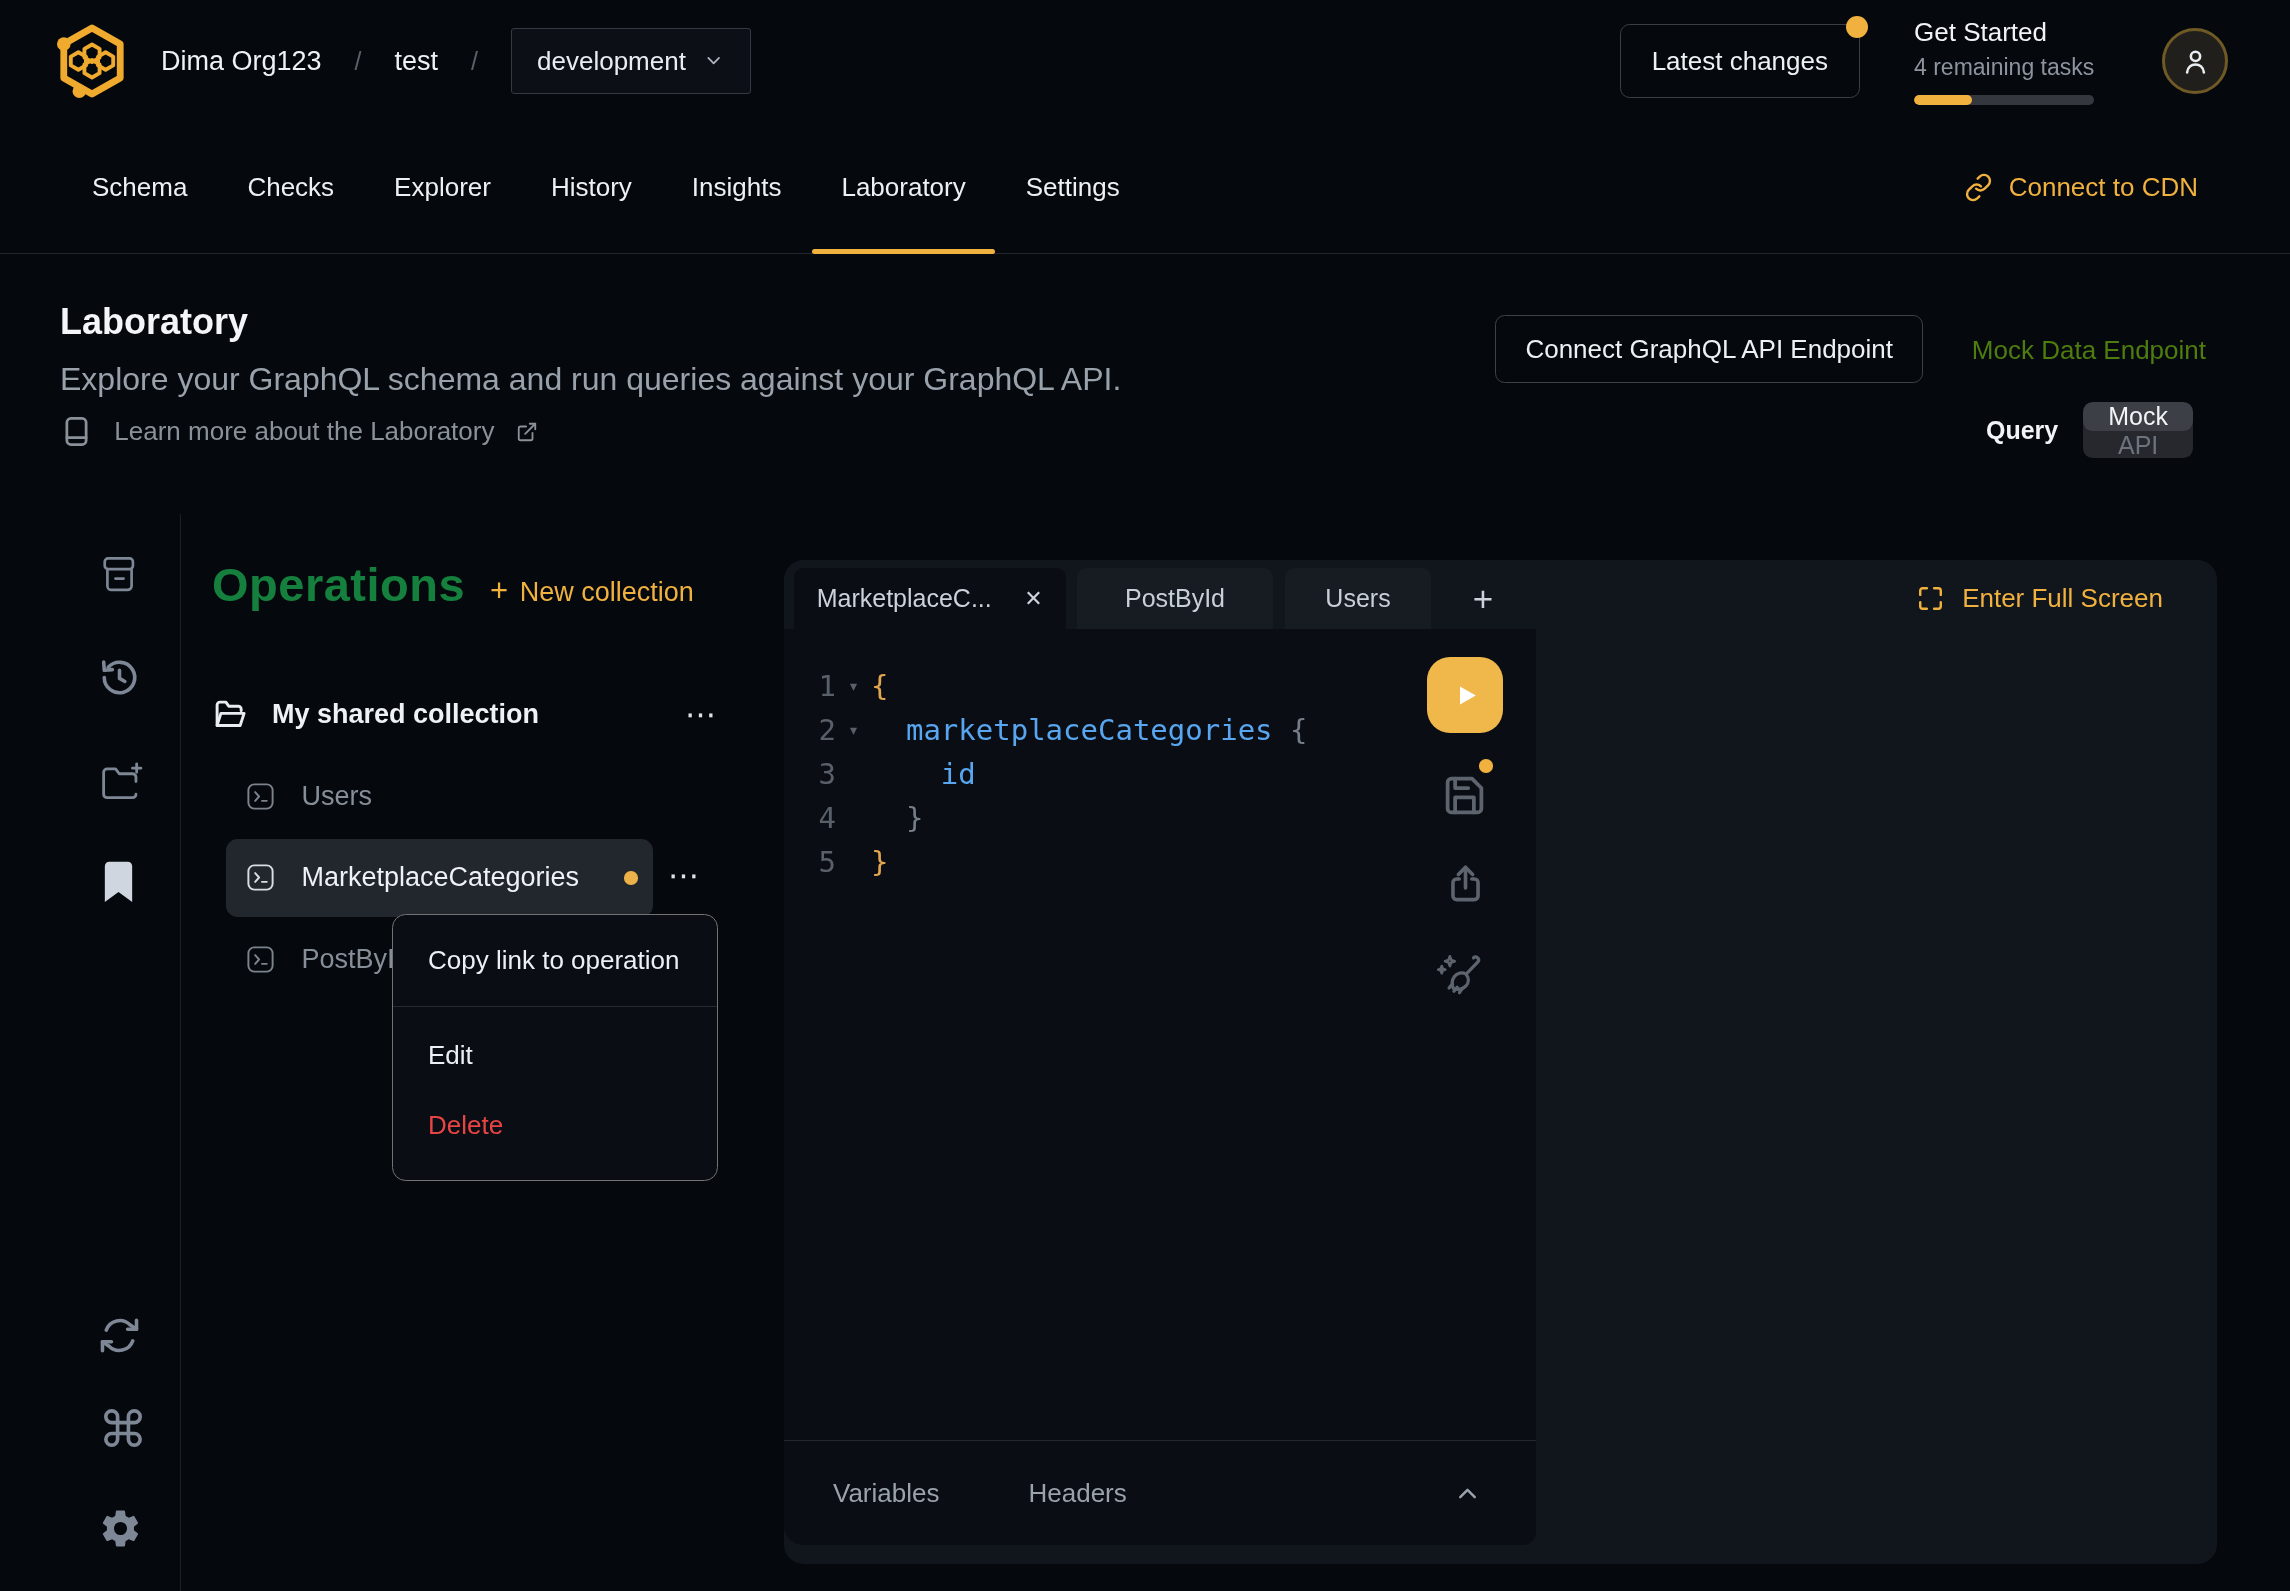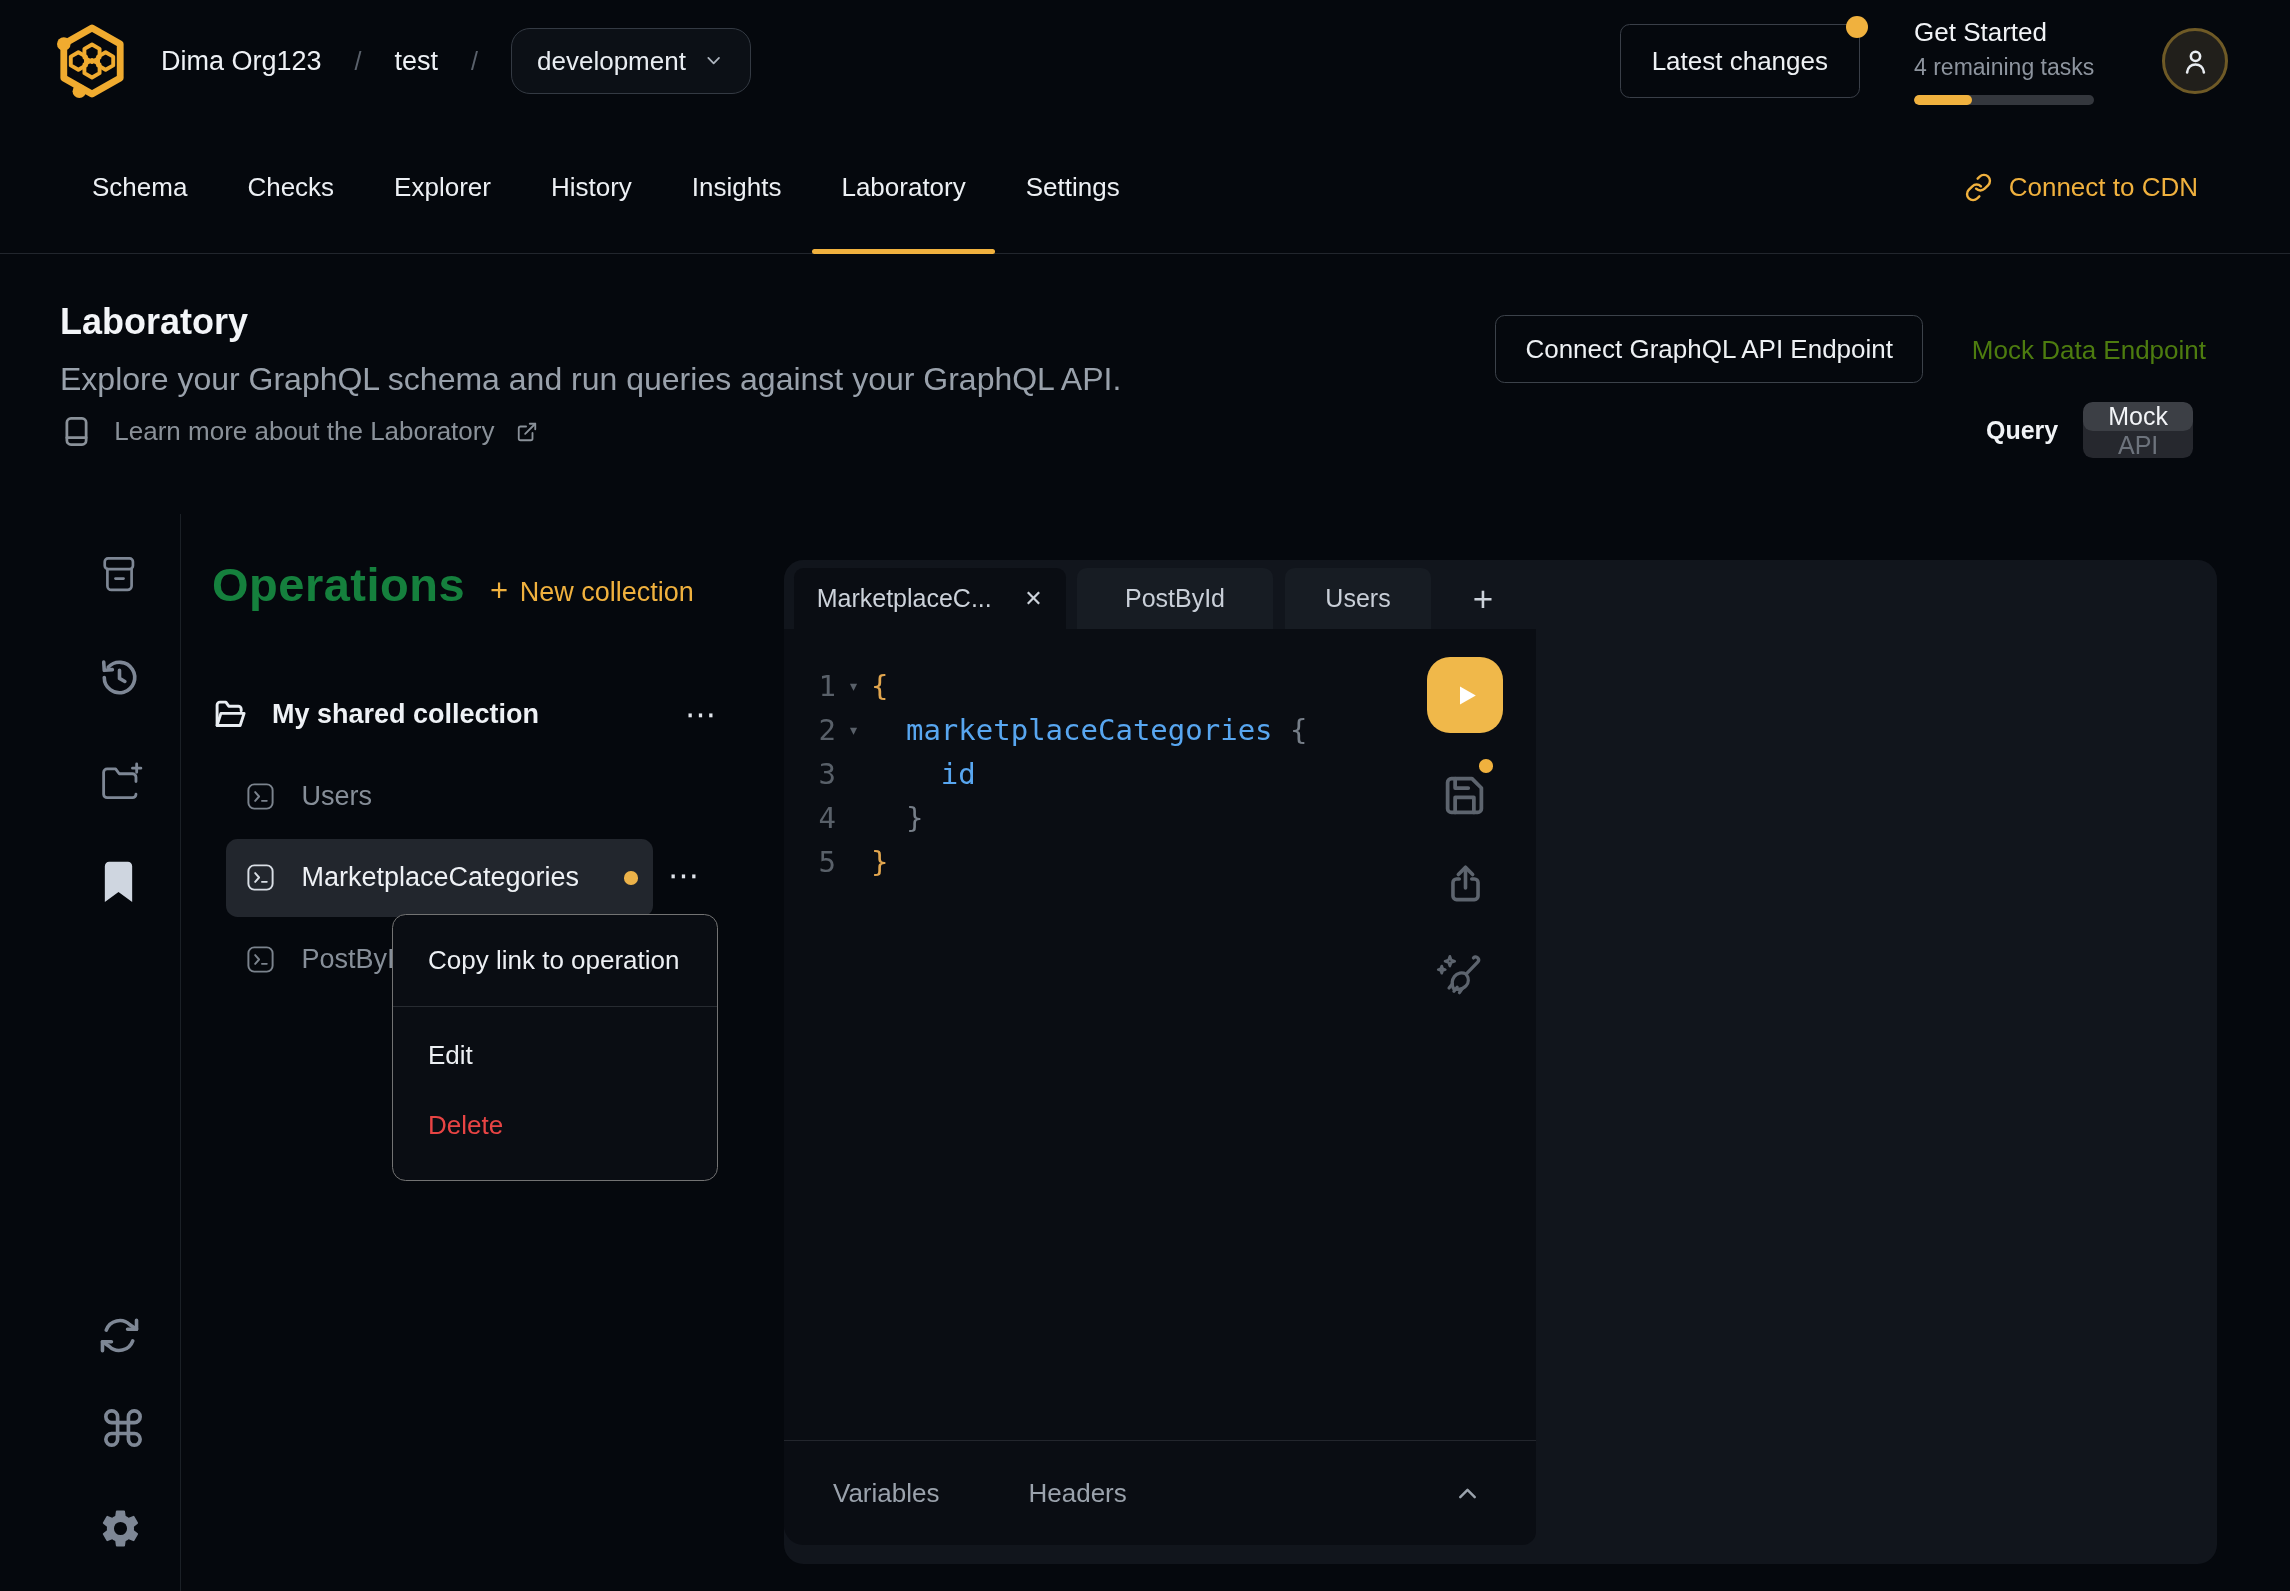--- a/index.html
+++ b/index.html
@@ -9,21 +9,21 @@
   svg { display:block; }
   .ico { stroke:currentColor; fill:none; stroke-width:2; stroke-linecap:round; stroke-linejoin:round; }
 
   
   .header { position:absolute; left:0; top:0; width:2290px; height:122px; display:flex; align-items:center; padding:0 62px 0 56px; }
   .logo { width:72px; height:76px; margin-right:33px; flex:none; }
   .crumb { display:flex; align-items:center; gap:33px; font-size:27px; }
   .crumb .org { color:#eef1f5; font-weight:500; }
   .crumb .slash { color:#5a616b; font-size:25px; }
   .crumb .graph { color:#eef1f5; }
-  .variant-btn { display:flex; align-items:center; gap:17.5px; background:#0c1016; border:1px solid #343a43; border-radius:19px; padding:16.5px 25px; font-size:26px; color:#e9edf2; cursor:pointer; }
+  .variant-btn { display:flex; align-items:center; gap:17.5px; background:#0c1016; border:1px solid #343a43; border-radius:3px; padding:16.5px 25px; font-size:26px; color:#e9edf2; cursor:pointer; }
   .variant-btn .chev { color:#aeb5bf; }
   .hd-spacer { flex:1; }
   .latest-btn { position:relative; border:1px solid #3a3f48; border-radius:9.7px; padding:20.4px 31px; font-size:26px; color:#eef1f4; background:transparent; cursor:pointer; }
   .latest-dot { position:absolute; top:-8.7px; right:-8.7px; width:22px; height:22px; border-radius:50%; background:#f0b13e; }
   .get-started { margin-left:54px; width:186px; }
   .gs-title { font-size:26px; color:#f1f3f6; font-weight:500; }
   .gs-sub { font-size:23px; color:#8d949e; margin-top:5.8px; }
   .gs-bar { margin-top:13.6px; width:180px; height:9.7px; border-radius:4.9px; background:#34373d; overflow:hidden; }
   .gs-fill { height:100%; border-radius:4.9px; background:#f0b13e; }
   .avatar { margin-left:62px; width:66px; height:66px; border-radius:50%; background:#211f1b; border:3.9px solid #6f5a26; display:flex; align-items:center; justify-content:center; color:#e9edf2; flex:none; cursor:pointer; }
@@ -292,20 +292,26 @@
       <span class="tlabel">MarketplaceC...</span>
       <span class="close">✕</span>
     </div>
     <div class="etab t2">
       <span class="tlabel">PostById</span>
     </div>
     <div class="etab t3">
       <span class="tlabel">Users</span>
     </div>
     <div class="newtab">+</div>
+    <div class="fullscreen">
+      <svg class="ico" width="29" height="29" viewBox="0 0 24 24">
+        <path d="M9 3.5H5.5a2 2 0 0 0-2 2V9 M15 3.5h3.5a2 2 0 0 1 2 2V9 M9 20.5H5.5a2 2 0 0 1-2-2V15 M15 20.5h3.5a2 2 0 0 0 2-2V15"></path>
+      </svg>
+      <span>Enter Full Screen</span>
+    </div>
 
     <div class="editor">
       <div class="codewrap">
         <div class="cline">
           <span class="ln">1</span>
           <span class="fold">▾</span>
           <span class="code"><span class="tok orange">{</span></span>
         </div>
         <div class="cline">
           <span class="ln">2</span>

